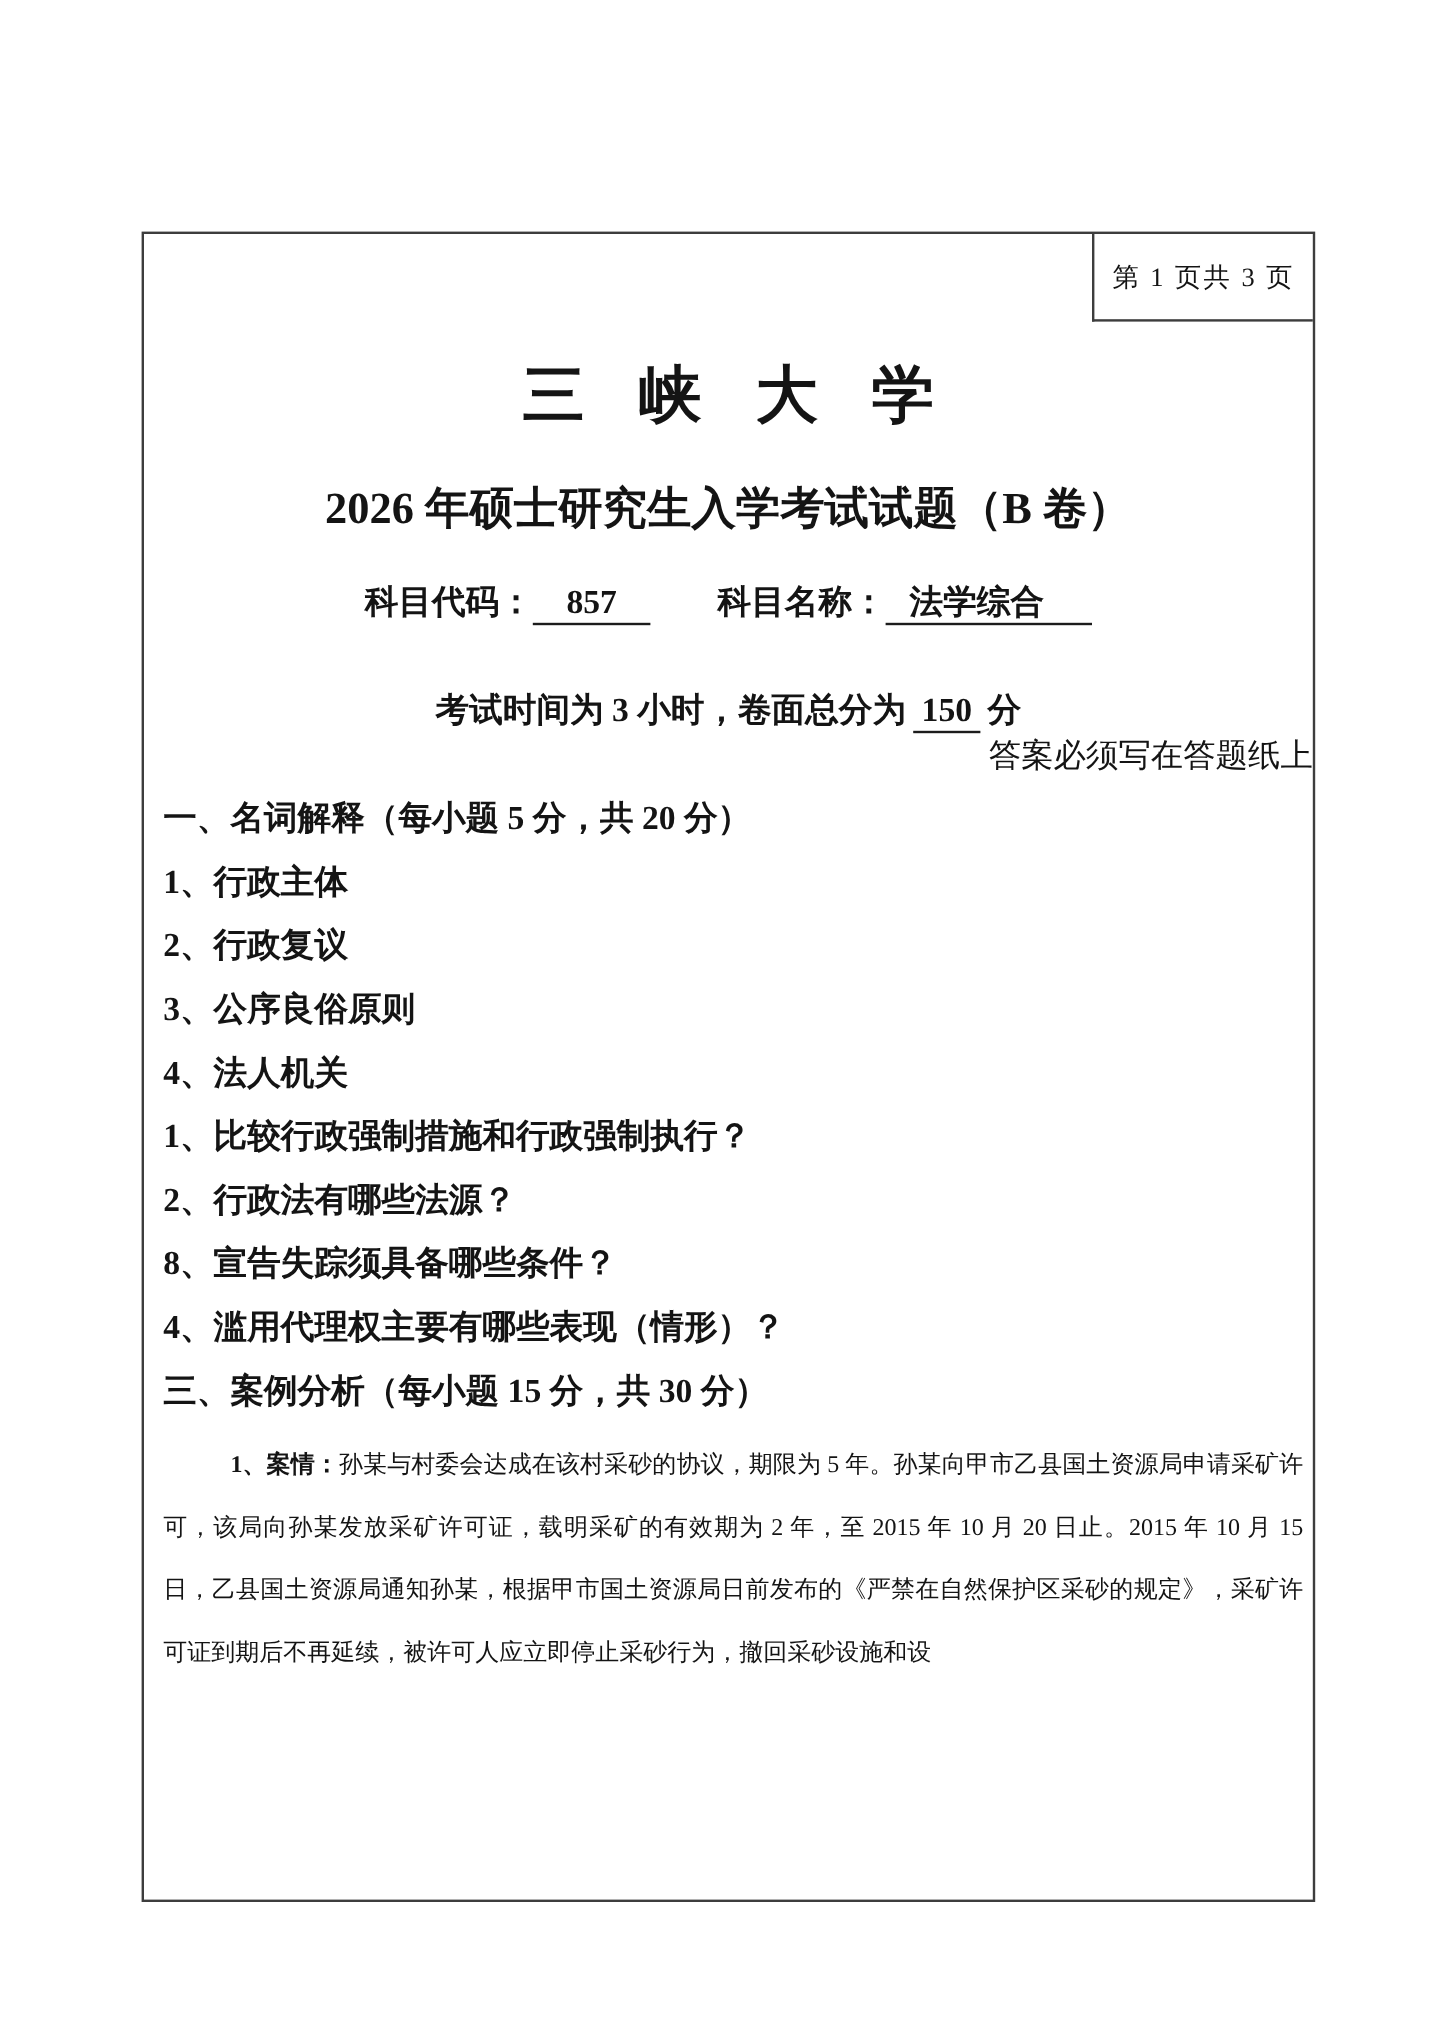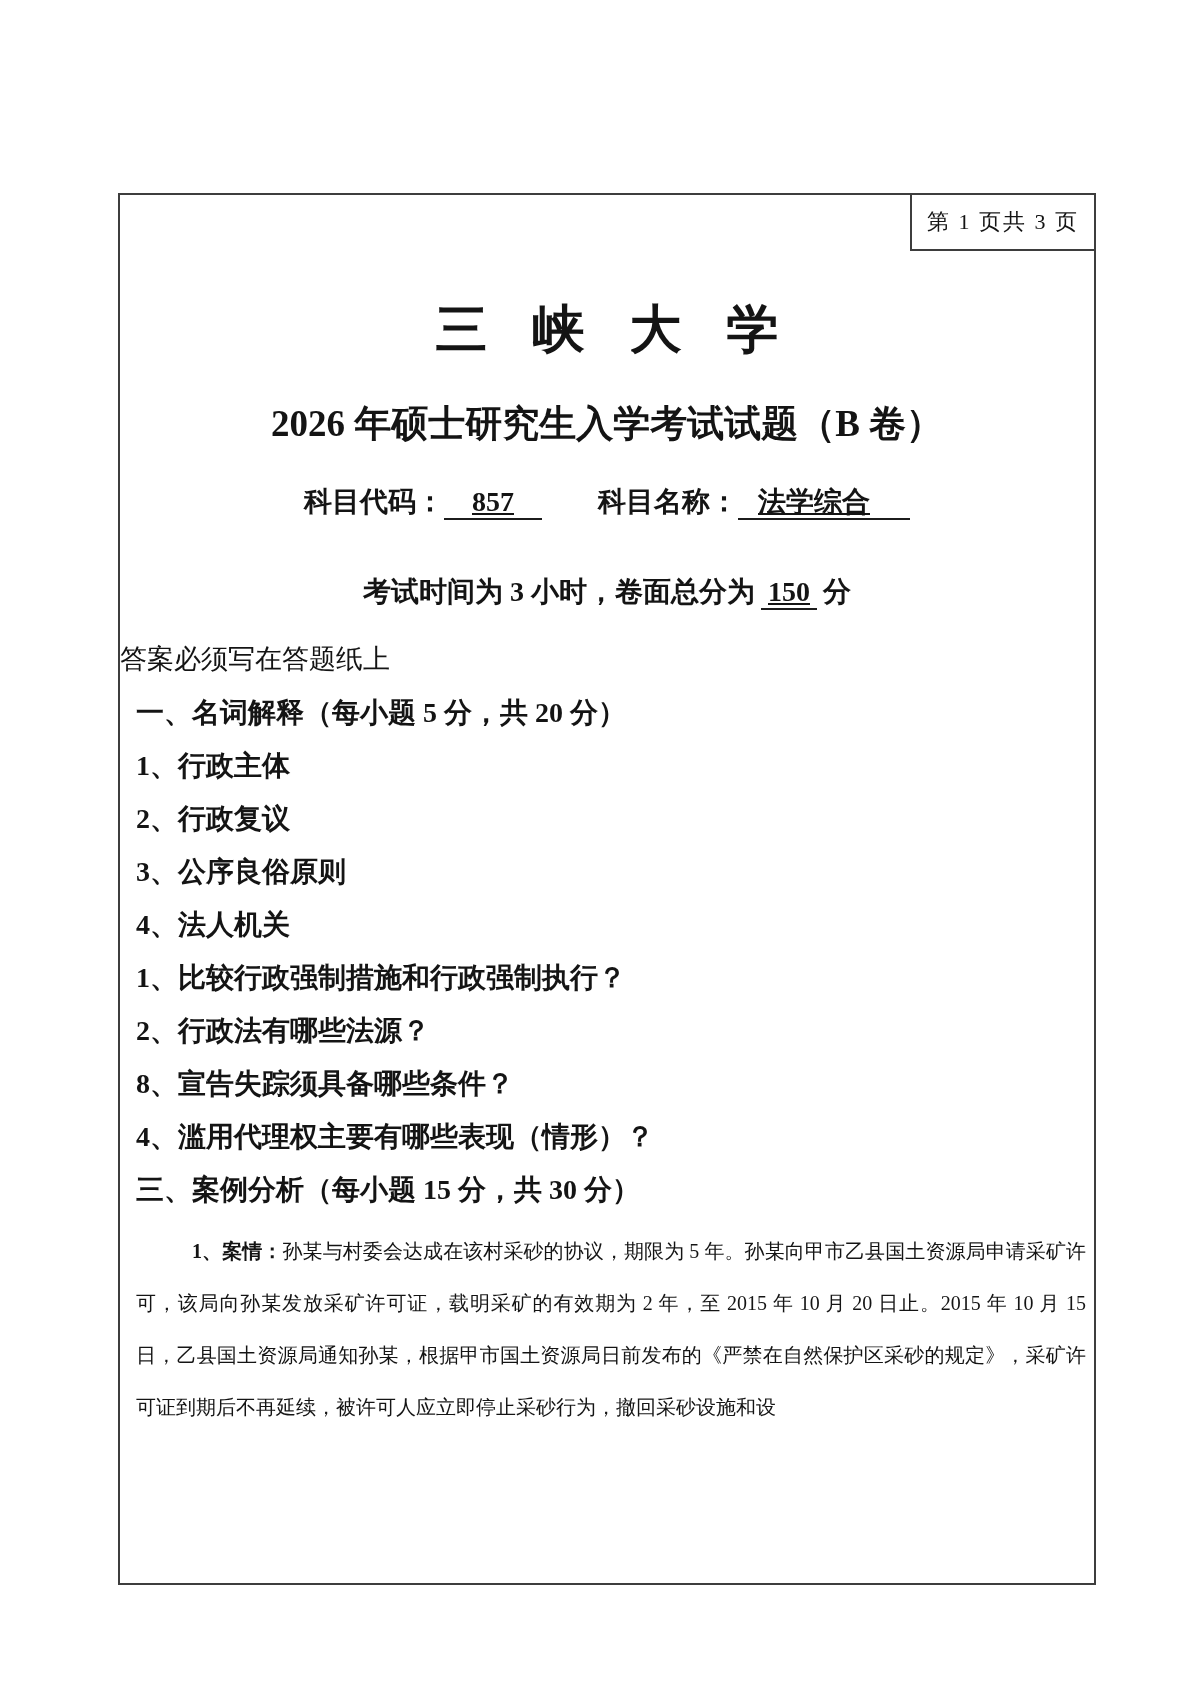--- a/index.html
+++ b/index.html
@@ -22,21 +22,21 @@
     height: 1392px;
     box-sizing: border-box;
     border: 2px solid #3d3d3d;
     background: #ffffff;
   }
   .pagenum-box {
     position: absolute;
     top: 0;
     right: 0;
     width: 184px;
-    height: 56px;
+    height: 73px;
     box-sizing: border-box;
     border-left: 2px solid #3d3d3d;
     border-bottom: 2px solid #3d3d3d;
     display: flex;
     align-items: center;
     justify-content: center;
     font-size: 22px;
     letter-spacing: 2px;
   }
   .univ-title {
@@ -60,30 +60,28 @@
     font-weight: bold;
     white-space: nowrap;
   }
   .duration-line {
     margin-top: 52px;
     text-align: center;
     font-size: 28px;
     font-weight: bold;
   }
   .notice-line {
-    margin-top: 30px;
-    text-align: left;
+    text-align: right;
     font-size: 27px;
     font-weight: normal;
   }
   .u {
     border-bottom: 2px solid #1c1c1c;
     display: inline-block;
     line-height: 1.1;
-    text-decoration: underline;
   }
   .u-code { padding: 0 28px; }
   .u-name { padding: 0 40px 0 20px; }
   .u-score { padding: 0 7px; margin: 0 6px; }
   .gap-wide { display: inline-block; width: 56px; }
   .qa {
     margin-top: 18px;
     padding: 0 8px 0 16px;
   }
   .qa .h, .qa .q {

